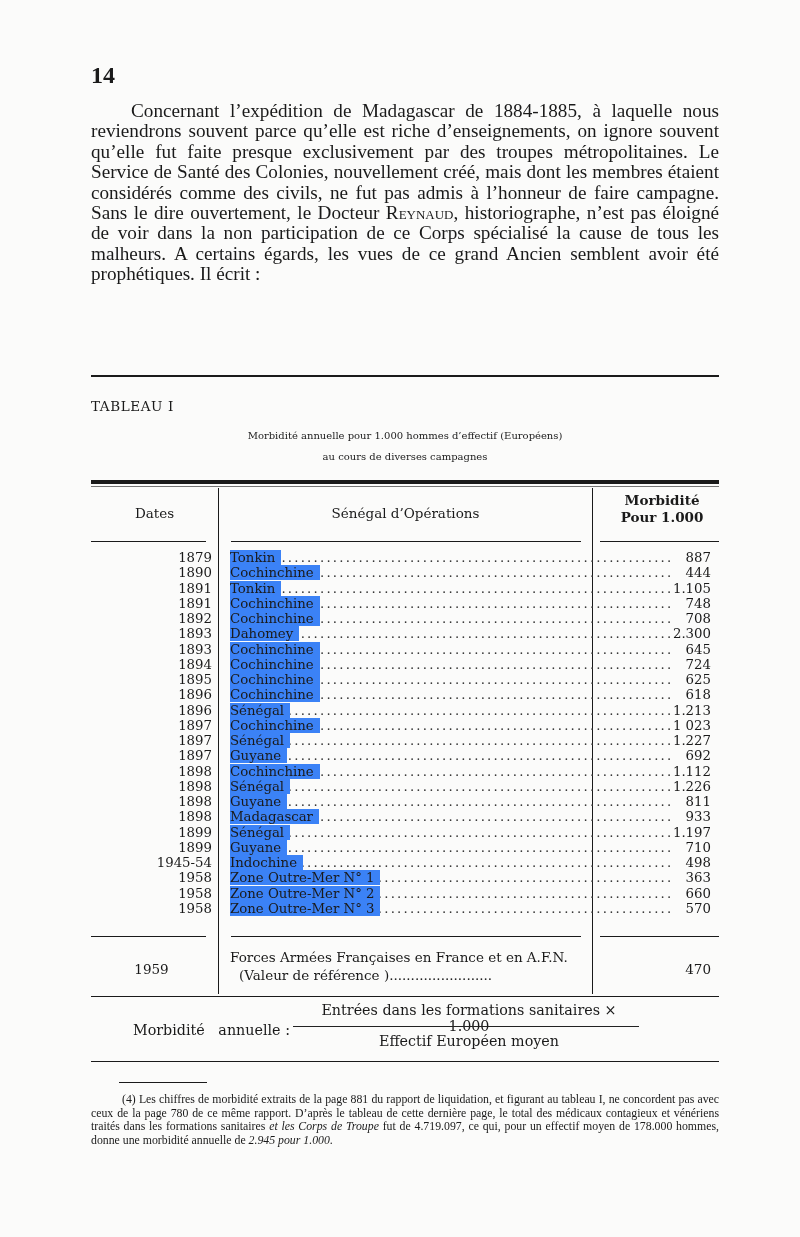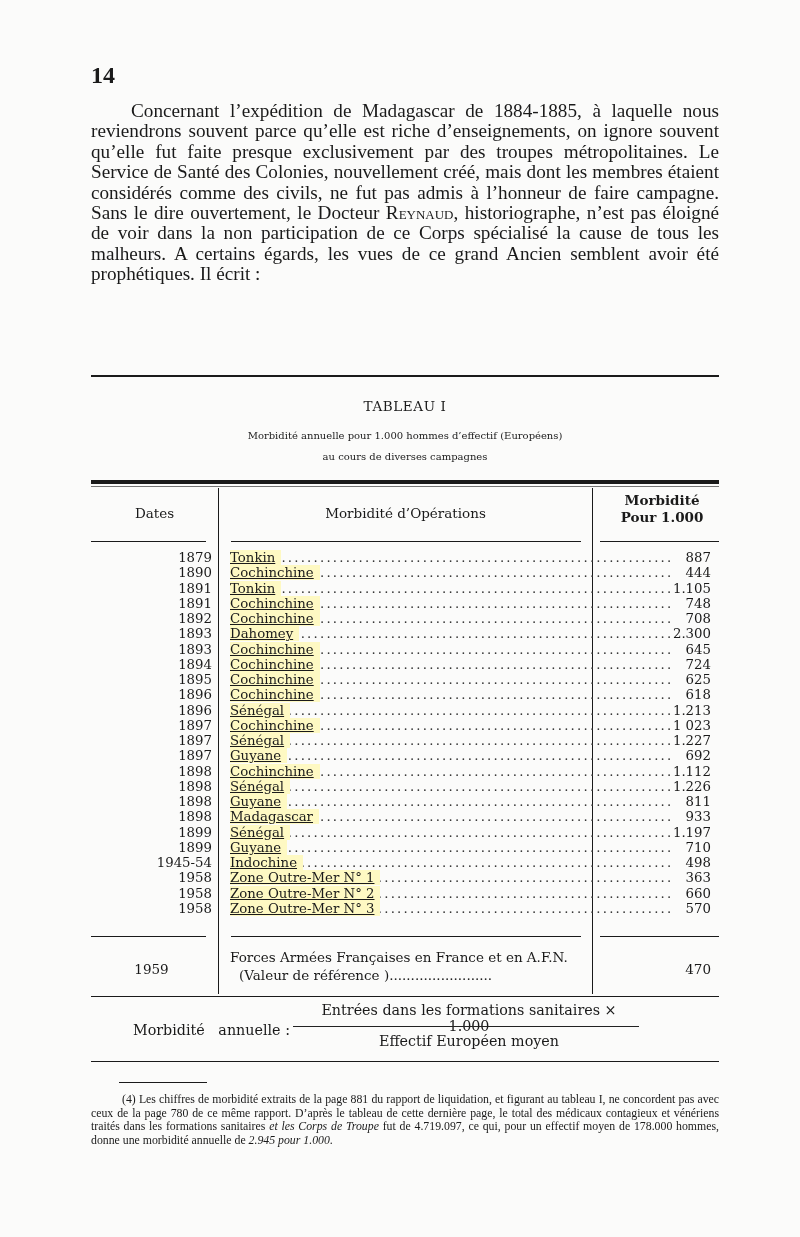--- a/index.html
+++ b/index.html
@@ -14,30 +14,30 @@
   .page-num { position: absolute; left: 0; top: 0; font-size: 24px; font-weight: bold; }
   .author { position: absolute; left: 0; right: 0; text-align: center; top: 3px; font-size: 14px; font-weight: bold; letter-spacing: 0.5px; }
 
   .body-text { position: absolute; left: 91px; top: 101px; width: 628px; font-size: 19.2px; line-height: 20.4px; text-align: justify; }
   .body-text p { margin: 0; }
   .body-text p.indent { text-indent: 40px; }
   .smallcaps { font-variant: small-caps; }
 
   .rule { position: absolute; background: #1a1a1a; }
 
-  .tbl-title { position: absolute; left: 91px; width: 628px; text-align: center; font-size: 13.5px; letter-spacing: 0.6px; }
+  .tbl-title { position: absolute; left: 91px; width: 628px; font-size: 13.5px; letter-spacing: 0.6px; }
   .tbl-caption { position: absolute; left: 91px; width: 628px; text-align: center; font-size: 10px; line-height: 21px; }
 
   .hdr { position: absolute; font-size: 13.5px; text-align: center; line-height: 17px; }
 
   .rows { position: absolute; left: 91px; top: 550px; width: 628px; }
   .row { height: 15.25px; position: relative; font-size: 13.3px; line-height: 15.25px; white-space: nowrap; }
   .row .date { position: absolute; left: 0; width: 121px; text-align: right; }
   .row .theatre { position: absolute; left: 139px; width: 442px; overflow: hidden; }
-  .row .theatre .lbl { background: #fef9c3; padding-right: 6px; position: relative; z-index: 1; text-decoration: underline; }
+  .row .theatre .lbl { background: #3b82f6; padding-right: 6px; position: relative; z-index: 1; }
   .row .theatre .dots { position: absolute; left: 0; right: 0; top: 0; letter-spacing: 2.2px; color: #333; z-index: 0; text-align: right; }
   .row .val { position: absolute; left: 500px; width: 120px; text-align: right; }
 
   .ref-row { position: absolute; left: 91px; top: 946px; width: 628px; height: 40px; font-size: 13.5px; }
   .ref-date { position: absolute; left: 0; width: 121px; text-align: center; top: 15px; }
   .ref-theatre { position: absolute; left: 139px; width: 442px; line-height: 18px; top: 2px; }
   .ref-theatre .l2 { padding-left: 9px; white-space: nowrap; }
   .ref-val { position: absolute; left: 500px; width: 120px; text-align: right; top: 15px; }
 
   .formula { position: absolute; left: 91px; top: 998px; width: 628px; height: 60px; font-size: 14.3px; }
@@ -69,21 +69,21 @@
 
 <div class="rule" style="left:91px; top:480px; width:628px; height:4px;"></div>
 <div class="rule" style="left:91px; top:486px; width:628px; height:1px; opacity:.6;"></div>
 
 <div class="rule" style="left:218px; top:488px; width:1px; height:452px;"></div>
 <div class="rule" style="left:592px; top:488px; width:1px; height:452px;"></div>
 <div class="rule" style="left:218px; top:940px; width:1px; height:54px;"></div>
 <div class="rule" style="left:592px; top:940px; width:1px; height:54px;"></div>
 
 <div class="hdr slab" style="left:91px; width:127px; top:505px;">Dates</div>
-<div class="hdr slab" style="left:219px; width:373px; top:505px;">Morbidité d’Opérations</div>
+<div class="hdr slab" style="left:219px; width:373px; top:505px;">Sénégal d’Opérations</div>
 <div class="hdr slab" style="left:599px; width:126px; top:492px;font-weight:bold;">
   <div>Morbidité</div>
   <div>Pour 1.000</div>
 </div>
 
 <div class="rule" style="left:91px; top:541px; width:115px; height:1px;"></div>
 <div class="rule" style="left:231px; top:541px; width:350px; height:1px;"></div>
 <div class="rule" style="left:600px; top:541px; width:119px; height:1px;"></div>
 
 <div class="rows slab" id="rows">

